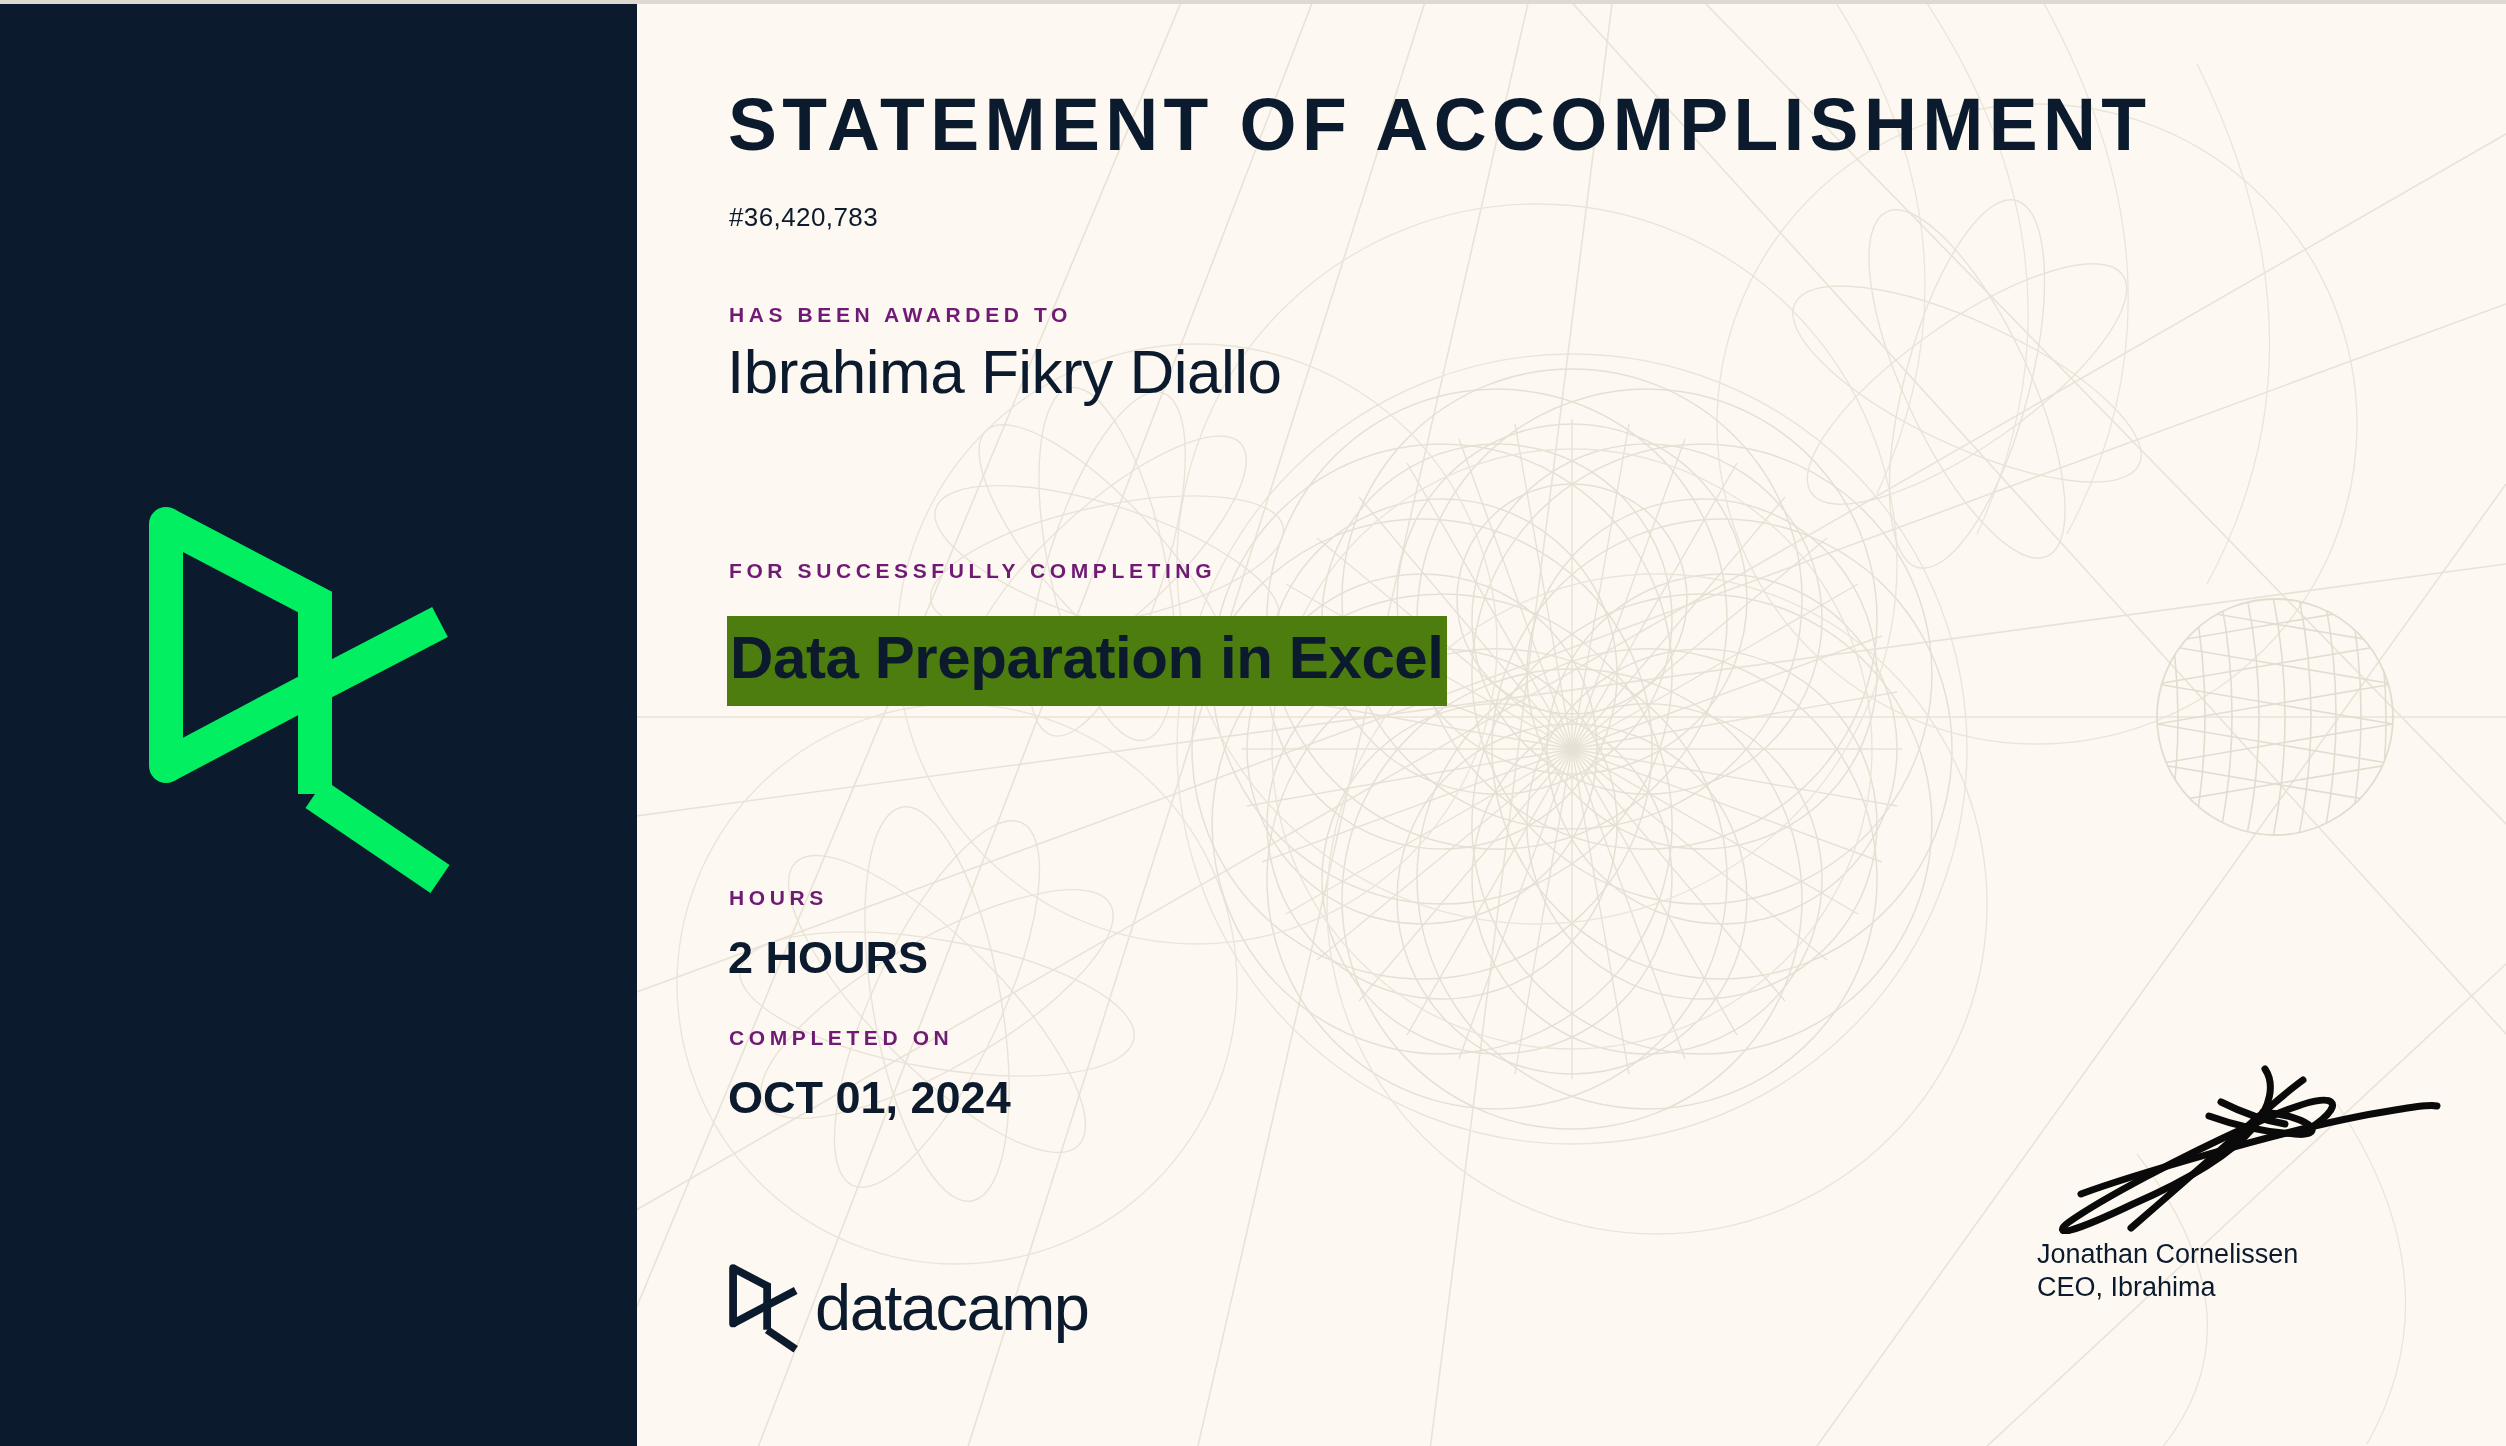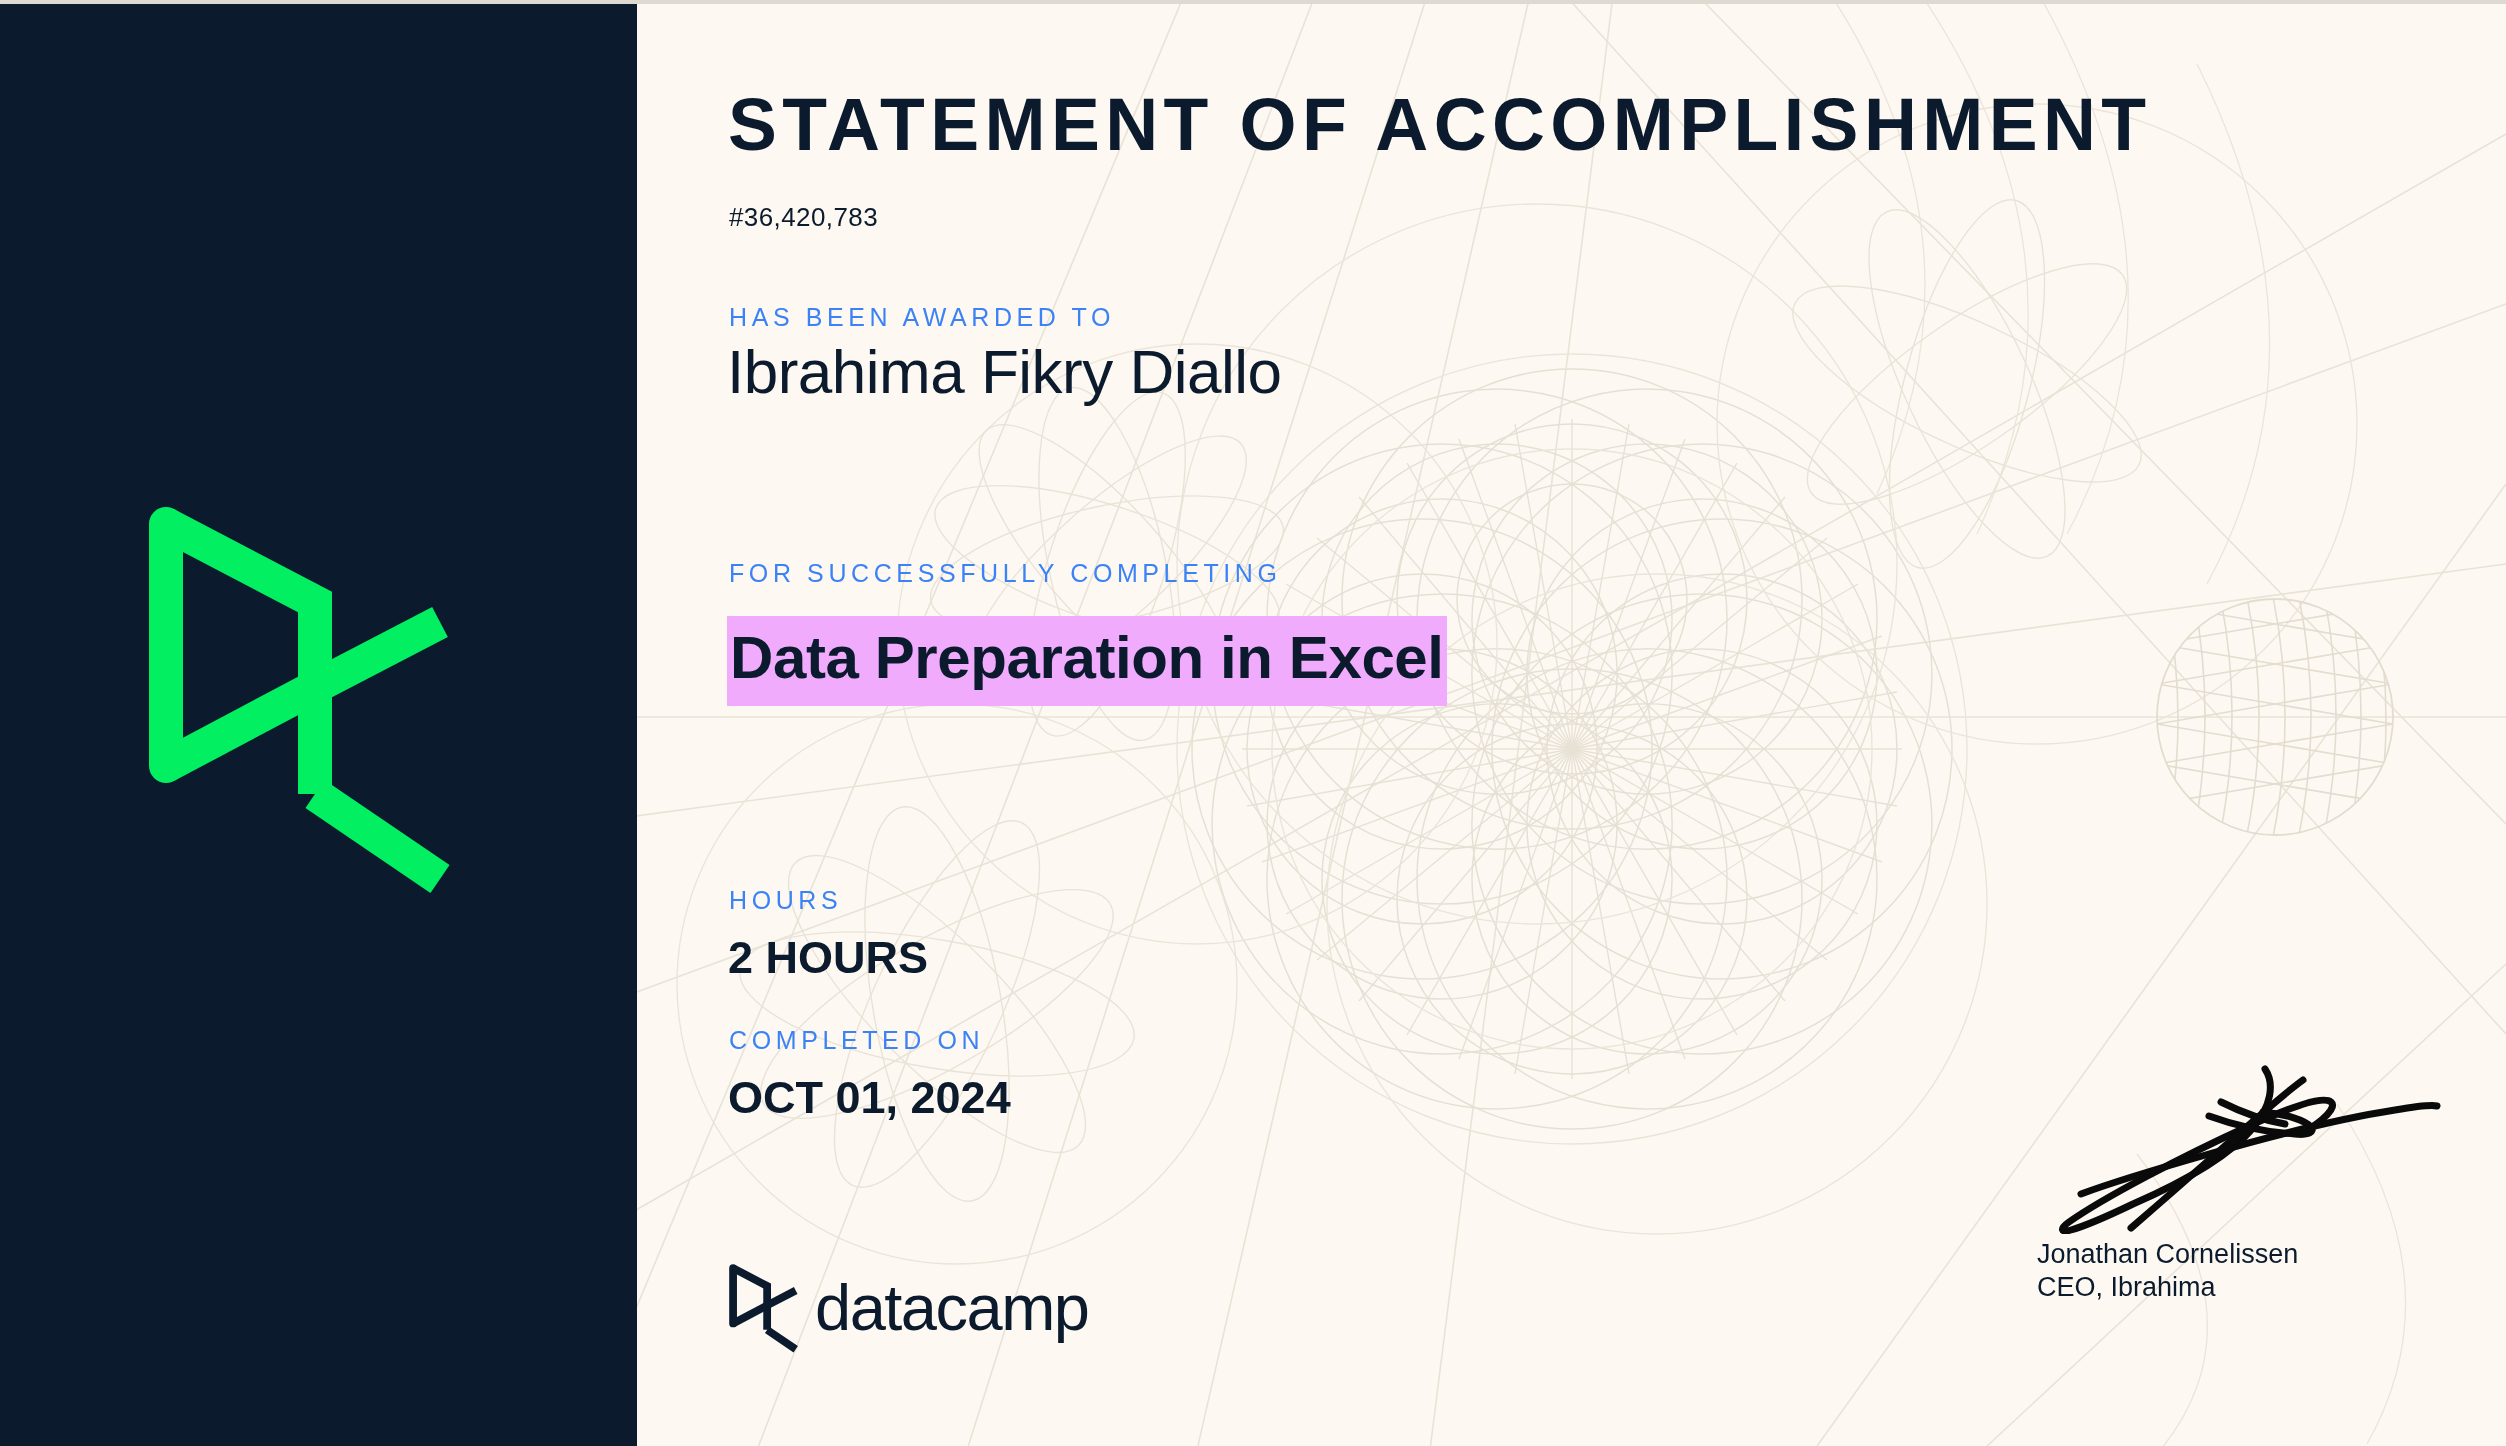--- a/index.html
+++ b/index.html
@@ -84,24 +84,24 @@
     top: 198px;
     font-size: 26px;
     font-weight: 500;
     letter-spacing: 0.4px;
     color: #0b1b2d;
   }
 
   
   .label {
     position: absolute;
-    font-size: 25px;
-    font-weight: 400;
+    font-size: 21px;
+    font-weight: 700;
     letter-spacing: 4.6px;
-    color: #3b82f6;
+    color: #701a75;
     white-space: nowrap;
   }
   .value {
     position: absolute;
     color: #0b1b2d;
     white-space: nowrap;
   }
 
   .label-awarded { left: 80px; top: 299px; }
   .value-name {
@@ -111,21 +111,21 @@
     letter-spacing: -0.5px;
   }
 
   .label-completing { left: 80px; top: 555px; }
   .course-wrap {
     position: absolute;
     left: 78px; top: 612px;
   }
   .course-highlight {
     display: inline-block;
-    background: #f0abfc;
+    background: #4d7c0f;
     padding: 12px 3px 18px 3px;
     line-height: 1;
   }
   .course-title {
     font-size: 60px;
     font-weight: 700;
     letter-spacing: -0.4px;
     color: #0b1b2d;
   }
 

